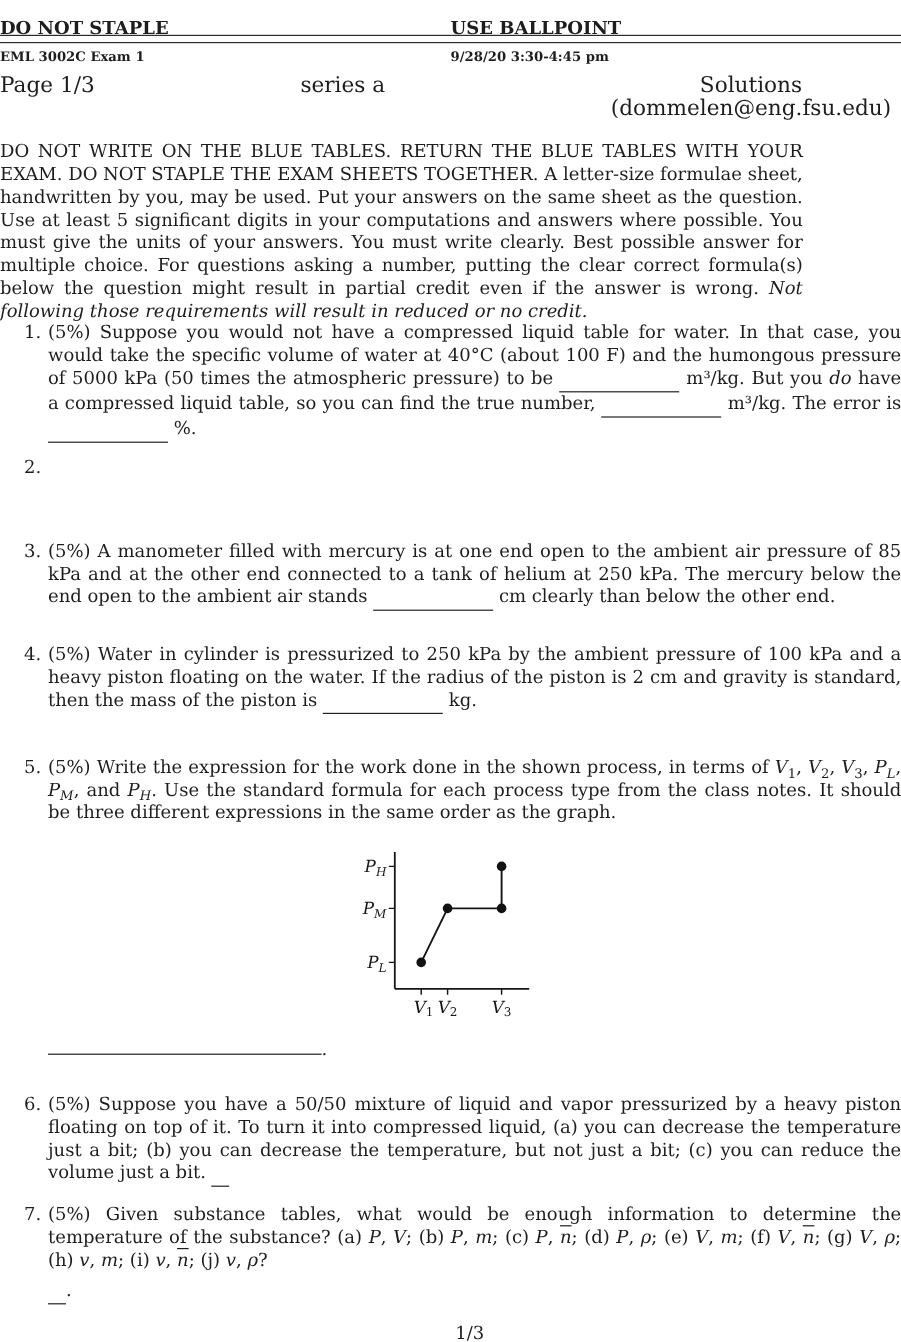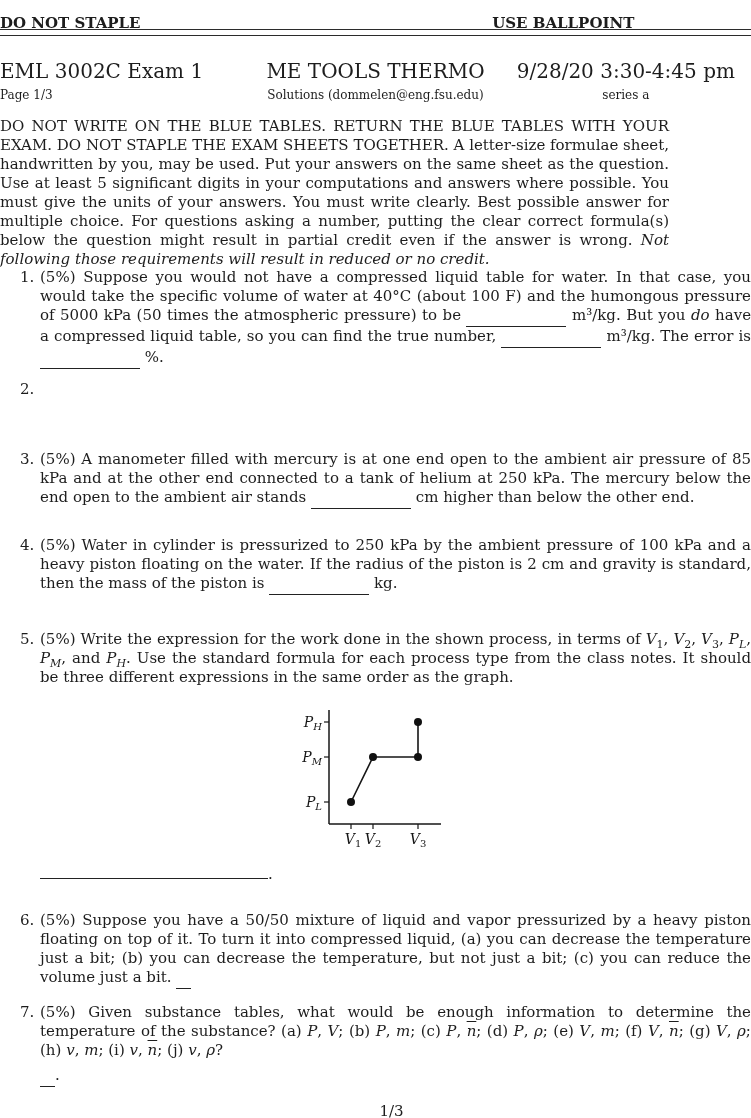--- a/index.html
+++ b/index.html
@@ -11,27 +11,27 @@
     font-family: "DejaVu Serif", "Liberation Serif", serif;
     font-size: 15px;
     line-height: 19px;
     color: #1d1d1d;
     overflow: hidden;
     margin-top: 14px;
   }
   .hrow { position: absolute; left: 0; width: 751px; display: flex; }
   .hcell { flex: 1; }
   .hcell.c { text-align: center; }
-  .hcell.r { text-align: center; }
+  .hcell.r { text-align: left; }
   .hrow1 { top: 0px; font-weight: bold; font-size: 15px; }
   .rule { position: absolute; left: 0; width: 751px; height: 0; border-top: 1.4px solid #2b2b2b; }
   .rule1 { top: 15px; }
   .rule2 { top: 21px; }
-  .hrow2 { top: 48px; font-weight: normal; font-size: 20px; }
-  .hrow3 { top: 72px; font-size: 12px; }
+  .hrow2 { top: 24px; font-weight: bold; font-size: 11px; }
+  .hrow3 { top: 48px; font-size: 18px; }
   .instr { position: absolute; left: 0; top: 88px; width: 669px; text-align: justify; }
   .em { font-style: italic; }
   .q { position: absolute; left: 0; width: 751px; padding-left: 40px; box-sizing: border-box; text-align: justify; }
   .q1 { top: 254px; } .q2 { top: 366px; } .q3 { top: 436px; } .q4 { top: 522px; }
   .q5 { top: 616px; } .q6 { top: 897px; } .q7 { top: 989px; }
   .qnum { position: absolute; left: 20px; top: 0; }
   .blank {
     display: inline-block; width: 100px; height: 2px;
     border-bottom: 1.5px solid #222; vertical-align: -7px;
   }
@@ -56,43 +56,42 @@
 
   <div class="hrow hrow1">
     <span class="hcell">DO NOT STAPLE</span>
     <span class="hcell r">USE BALLPOINT</span>
   </div>
   <div class="rule rule1"></div>
   <div class="rule rule2"></div>
 
   <div class="hrow hrow2">
     <span class="hcell">EML 3002C Exam 1</span>
-    <span class="hcell c">ME TOOLS THERMO</span>
     <span class="hcell r">9/28/20 3:30-4:45 pm</span>
   </div>
   <div class="hrow hrow3">
     <span class="hcell">Page 1/3</span>
+    <span class="hcell r">series a</span>
     <span class="hcell c">Solutions (dommelen@eng.fsu.edu)</span>
-    <span class="hcell r">series a</span>
   </div>
 
   <p class="instr"><span>DO NOT WRITE ON THE BLUE TABLES. RETURN THE BLUE TABLES WITH YOUR EXAM. DO NOT STAPLE THE EXAM SHEETS TOGETHER.</span><span> A letter-size formulae sheet, handwritten by you, may be used. Put your answers on the same sheet as the question. Use at least 5 significant digits in your computations and answers where possible. You must give the units of your answers. You must write clearly. Best possible answer for multiple choice. For questions asking a number, putting the clear correct formula(s) below the question might result in partial credit even if the answer is wrong. </span><span class="em">Not following those requirements will result in reduced or no credit.</span></p>
 
   <div class="q q1">
     <span class="qnum">1.</span>
     <span><span>(5%) Suppose you would not have a compressed liquid table for water. In that case, you would take the specific volume of water at 40°C (about 100 F) and the humongous pressure of 5000 kPa (50 times the atmospheric pressure) to be </span><span class="blank"></span><span> m³/kg. But you </span><span class="em">do</span><span> have a compressed liquid table, so you can find the true number, </span><span class="blank"></span><span> m³/kg. The error is </span><span class="blank"></span><span> %.</span></span>
   </div>
 
   <div class="q q2">
     <span class="qnum">2.</span>
   </div>
 
   <div class="q q3">
     <span class="qnum">3.</span>
-    <span><span>(5%) A manometer filled with mercury is at one end open to the ambient air pressure of 85 kPa and at the other end connected to a tank of helium at 250 kPa. The mercury below the end open to the ambient air stands </span><span class="blank"></span><span> cm higher than below the other end.</span></span>
+    <span><span>(5%) A manometer filled with mercury is at one end open to the ambient air pressure of 85 kPa and at the other end connected to a tank of helium at 250 kPa. The mercury below the end open to the ambient air stands </span><span class="blank"></span><span> cm clearly than below the other end.</span></span>
   </div>
 
   <div class="q q4">
     <span class="qnum">4.</span>
     <span><span>(5%) Water in cylinder is pressurized to 250 kPa by the ambient pressure of 100 kPa and a heavy piston floating on the water. If the radius of the piston is 2 cm and gravity is standard, then the mass of the piston is </span><span class="blank"></span><span> kg.</span></span>
   </div>
 
   <div class="q q5">
     <span class="qnum">5.</span>
     <span><span>(5%) Write the expression for the work done in the shown process, in terms of </span><i class="mv">V</i><sub>1</sub><span>, </span><i class="mv">V</i><sub>2</sub><span>, </span><i class="mv">V</i><sub>3</sub><span>, </span><i class="mv">P</i><sub class="msi">L</sub><span>, </span><i class="mv">P</i><sub class="msi">M</sub><span>, and </span><i class="mv">P</i><sub class="msi">H</sub><span>. Use the standard formula for each process type from the class notes. It should be three different expressions in the same order as the graph.</span></span>

